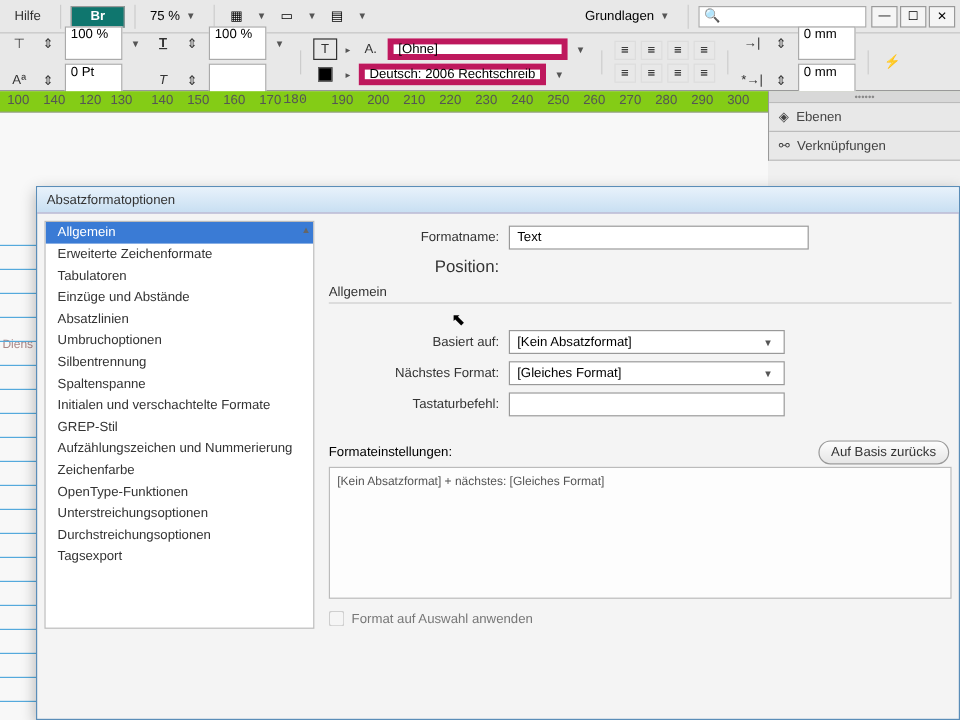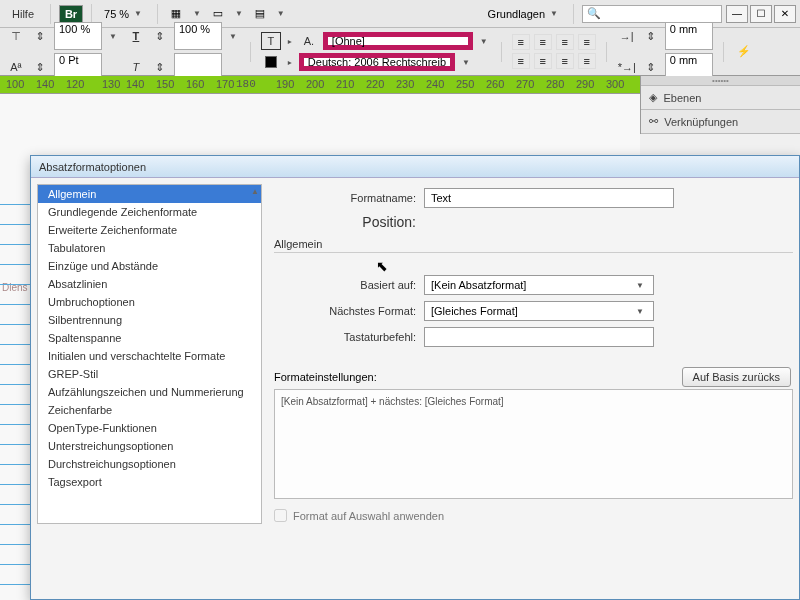--- a/index.html
+++ b/index.html
@@ -55,31 +55,31 @@
 
 .form-area { flex: 1; padding: 10px 6px; }
 .form-row { display: flex; align-items: center; margin-bottom: 6px; }
 .form-label { width: 150px; text-align: right; padding-right: 8px; color: #333; }
 .form-input { border: 1px solid #999; background: #fff; height: 20px; padding: 0 6px; flex: 1; max-width: 230px; }
 .form-select { border: 1px solid #999; background: #fff; height: 20px; padding: 0 6px; flex: 1; max-width: 230px; display: flex; align-items: center; justify-content: space-between; }
 .section-heading { font-size: 11px; color: #333; margin: 8px 0 4px 0; padding-bottom: 2px; border-bottom: 1px solid #ccc; }
 .settings-box { border: 1px solid #bbb; background: #fdfdfd; height: 110px; padding: 6px; color: #555; font-size: 10px; }
 .checkbox-row { display: flex; align-items: center; gap: 6px; margin-top: 10px; color: #777; }
 .btn { border: 1px solid #999; background: linear-gradient(#fdfdfd,#e6e6e6); padding: 3px 10px; border-radius: 3px; color: #333; }
-.btn-right { position: absolute; right: 2px; }
+.btn-right { position: absolute; right: 2px; border-radius: 10px; }
 
 .cursor { position: absolute; left: 376px; top: 258px; font-size: 14px; color: #000; pointer-events: none; z-index: 100; }
 </style>
 </head>
 <body>
 
 <div class="menubar">
   <span class="menu-item">Hilfe</span>
   <div class="menu-sep"></div>
-  <span class="toolbar-icon" style="border:1px solid #999;background:#14532d;color:#fff;font-weight:bold;width:24px;">Br</span>
+  <span class="toolbar-icon" style="border:1px solid #999;background:#0f766e;color:#fff;font-weight:bold;width:45px;">Br</span>
   <div class="menu-sep"></div>
   <div class="zoom-combo">
     <span>75 %</span>
     <span class="dropdown-arrow">▼</span>
   </div>
   <div class="menu-sep"></div>
   <span class="toolbar-icon">▦</span>
   <span class="dropdown-arrow">▼</span>
   <span class="toolbar-icon">▭</span>
   <span class="dropdown-arrow">▼</span>
@@ -179,21 +179,21 @@
     </div>
   </div>
   <div class="menu-sep"></div>
   <span class="opt-icon">⚡</span>
 </div>
 
 <div class="ruler">
     <span class="ruler-tick" style="left: 6px;">100</span>
     <span class="ruler-tick" style="left: 36px;">140</span>
     <span class="ruler-tick" style="left: 66px;">120</span>
-    <span class="ruler-tick" style="left: 102px; text-align: right;">130</span>
+    <span class="ruler-tick" style="left: 92px; text-align: right;">130</span>
     <span class="ruler-tick" style="left: 126px;">140</span>
     <span class="ruler-tick" style="left: 156px;">150</span>
     <span class="ruler-tick" style="left: 186px;">160</span>
     <span class="ruler-tick" style="left: 216px;">170</span>
     <span class="ruler-tick" style="left: 236px; font-family: Liberation Mono, monospace;">180</span>
     <span class="ruler-tick" style="left: 276px;">190</span>
     <span class="ruler-tick" style="left: 306px;">200</span>
     <span class="ruler-tick" style="left: 336px;">210</span>
     <span class="ruler-tick" style="left: 366px;">220</span>
     <span class="ruler-tick" style="left: 396px;">230</span>
@@ -241,21 +241,20 @@
     <div class="doc-line" style="top: 470px;"></div>
     <div class="doc-line" style="top: 490px;"></div>
   </div>
 
 <div class="dialog">
   <div class="dialog-title">Absatzformatoptionen</div>
   <div class="dialog-body">
     <div class="side-list">
       <span class="side-scroll-arrow">▲</span>
     <div class="side-item selected">Allgemein</div>
-        <div class="side-item">Grundlegende Zeichenformate</div>
         <div class="side-item">Erweiterte Zeichenformate</div>
         <div class="side-item">Tabulatoren</div>
         <div class="side-item">Einzüge und Abstände</div>
         <div class="side-item">Absatzlinien</div>
         <div class="side-item">Umbruchoptionen</div>
         <div class="side-item">Silbentrennung</div>
         <div class="side-item">Spaltenspanne</div>
         <div class="side-item">Initialen und verschachtelte Formate</div>
         <div class="side-item">GREP-Stil</div>
         <div class="side-item">Aufzählungszeichen und Nummerierung</div>

